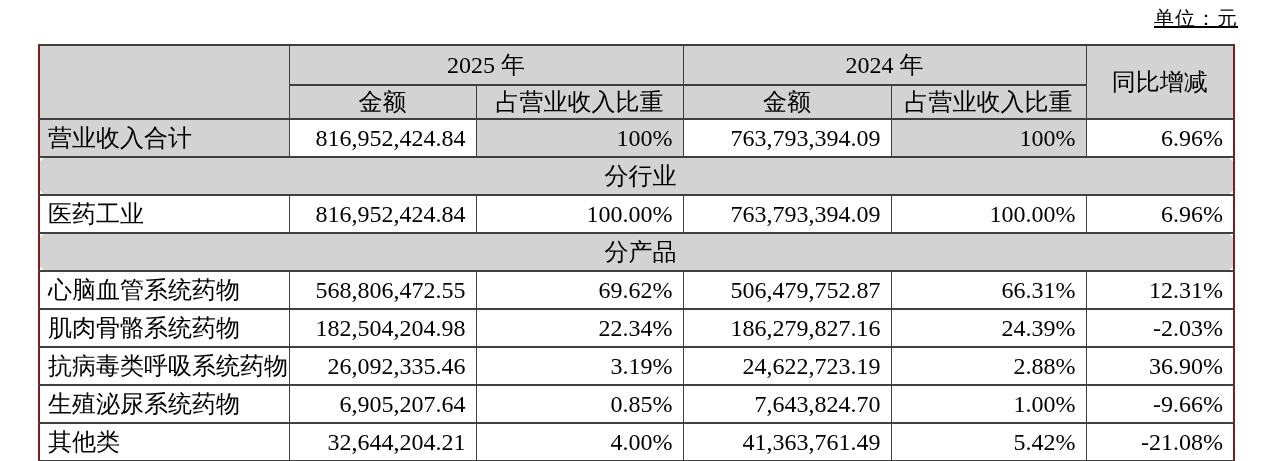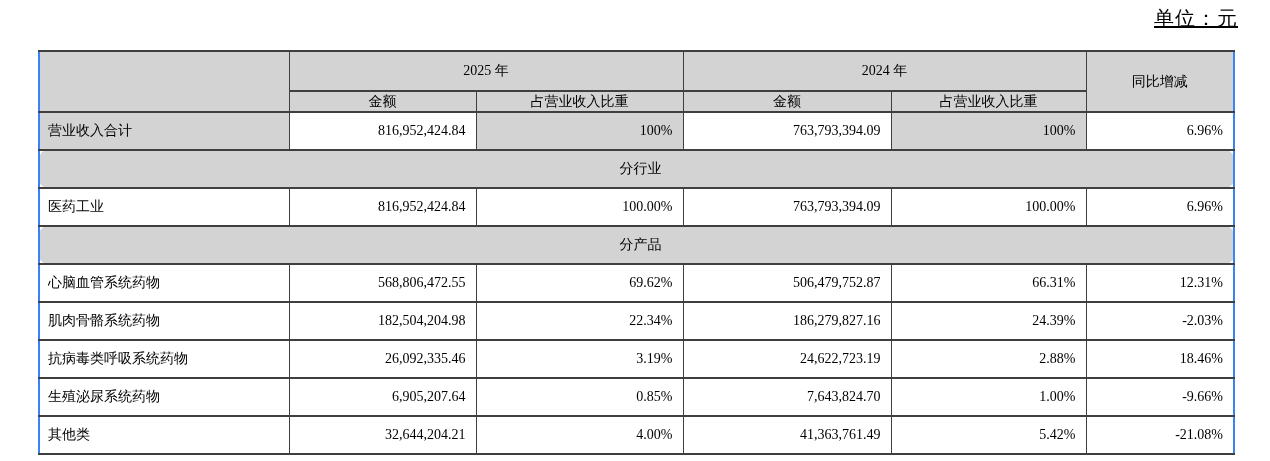--- a/index.html
+++ b/index.html
@@ -18,26 +18,26 @@
     top: 5px;
     right: 32px;
     font-size: 20px;
     letter-spacing: 1px;
     white-space: pre;
     text-decoration: underline;
   }
 
   table.report {
     position: absolute;
-    left: 38px; top: 50px;
+    left: 38px; top: 44px;
     width: 1195px;
     table-layout: fixed;
     border-collapse: collapse;
-    border: 2px solid #3b82f6;
-    font-size: 14px;
+    border: 2px solid #7f1d1d;
+    font-size: 24px;
   }
   table.report td {
     border: 1px solid #3f3f3f;
     border-top-width: 2px;
     border-bottom-width: 2px;
     vertical-align: middle;
     overflow: hidden;
     white-space: nowrap;
   }
   tr.h1 td { height: 40px; }
@@ -118,21 +118,21 @@
           <td class="num">186,279,827.16</td>
           <td class="num">24.39%</td>
           <td class="num">-2.03%</td>
         </tr>
         <tr>
           <td class="label">抗病毒类呼吸系统药物</td>
           <td class="num">26,092,335.46</td>
           <td class="num">3.19%</td>
           <td class="num">24,622,723.19</td>
           <td class="num">2.88%</td>
-          <td class="num">18.46%</td>
+          <td class="num">36.90%</td>
         </tr>
         <tr>
           <td class="label">生殖泌尿系统药物</td>
           <td class="num">6,905,207.64</td>
           <td class="num">0.85%</td>
           <td class="num">7,643,824.70</td>
           <td class="num">1.00%</td>
           <td class="num">-9.66%</td>
         </tr>
         <tr>

